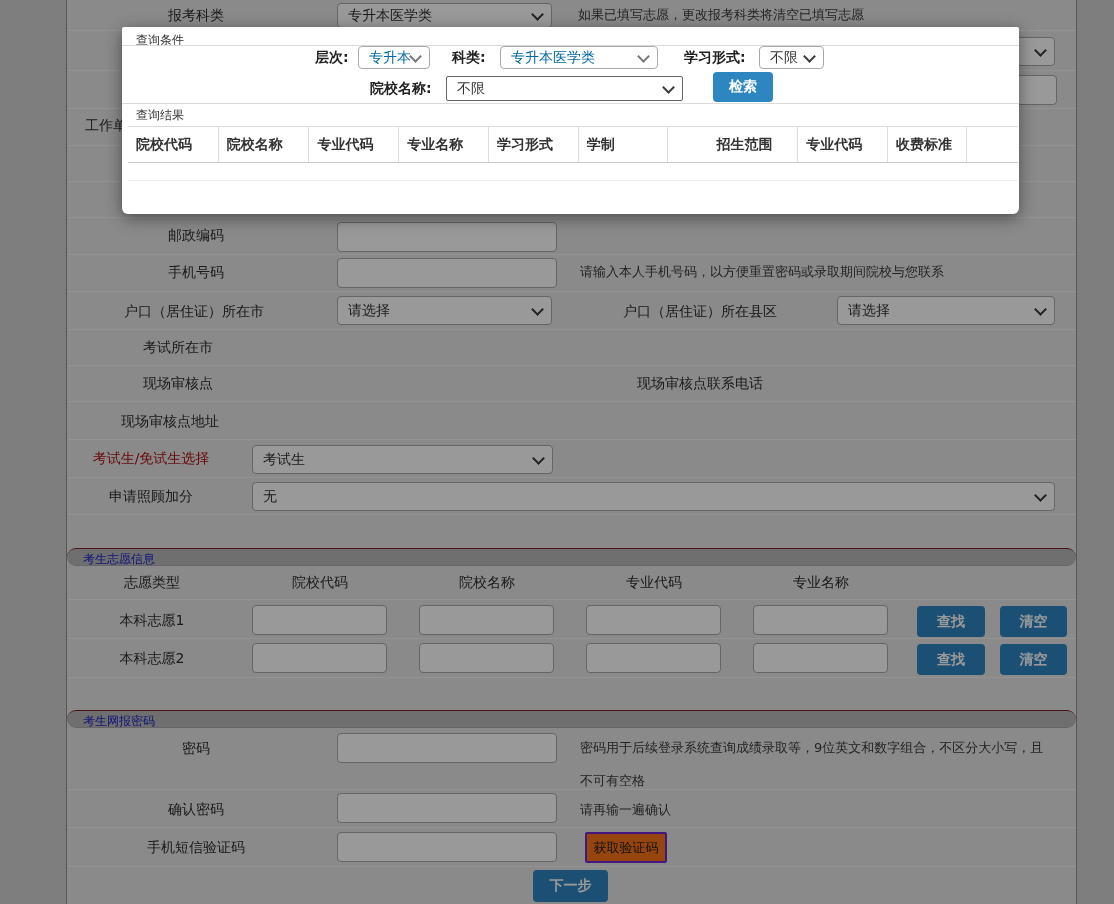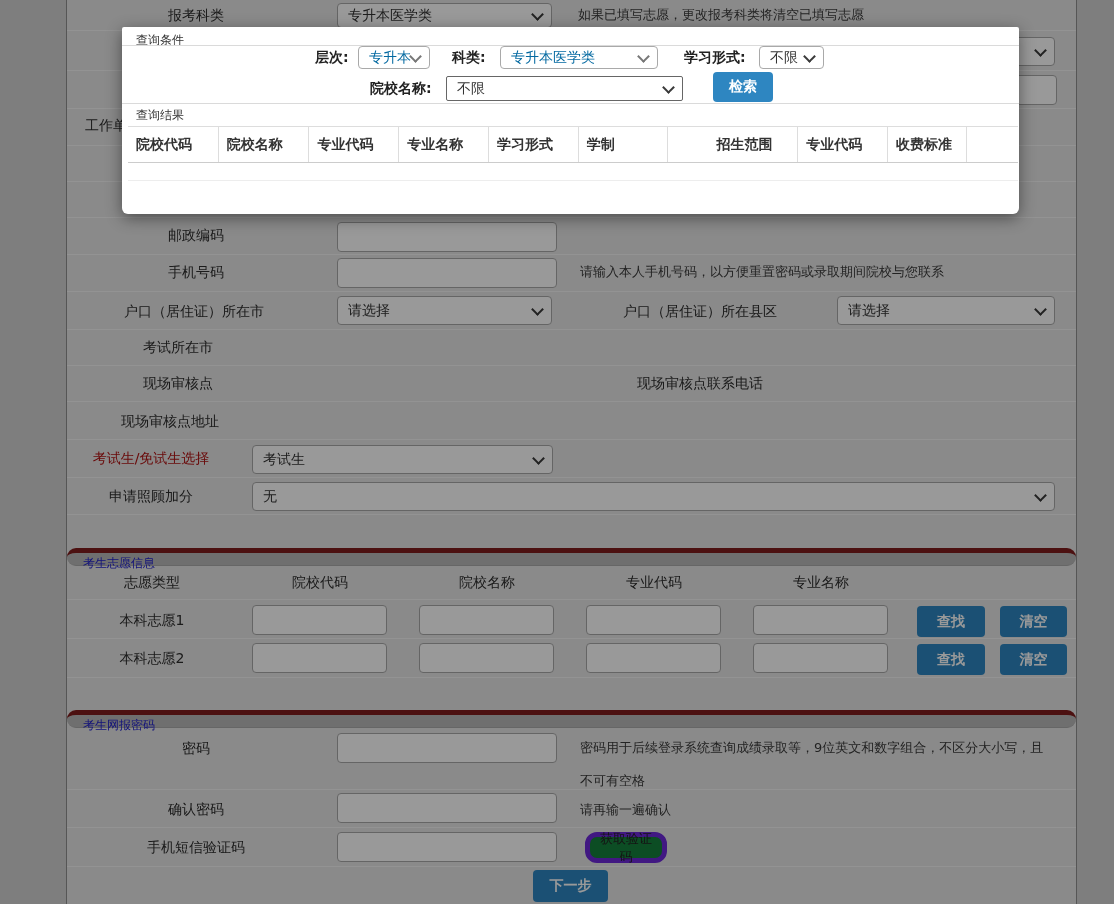--- a/index.html
+++ b/index.html
@@ -9,26 +9,26 @@
            border-left:1px solid #8f8f8f;border-right:1px solid #8f8f8f;box-sizing:border-box;}
   .hline{position:absolute;left:67px;width:1009px;height:1px;background:#f6f6f6;}
   .lblc{position:absolute;transform:translateX(-50%);font-weight:normal;font-size:14px;color:#2d2d2d;white-space:nowrap;}
   .hint{position:absolute;font-size:13px;color:#3a3a3a;white-space:nowrap;}
   .ibox{position:absolute;background:#fff;border:1px solid #a9a9a9;border-radius:4px;box-sizing:border-box;outline:none;font-size:14px;padding:0 8px;}
   .sel{position:absolute;background:#fff;border:1px solid #a9a9a9;border-radius:4px;box-sizing:border-box;
        display:flex;align-items:center;padding:0 24px 0 10px;font-size:14px;color:#333;white-space:nowrap;overflow:hidden;}
   .chev{position:absolute;right:9px;top:50%;width:7px;height:7px;margin-top:-6px;
         border-right:2px solid #3a3a3a;border-bottom:2px solid #3a3a3a;transform:rotate(45deg);}
   .secbar{position:absolute;left:67px;width:1009px;height:18px;background:#b9b9b9;
-          border-top:5px solid #7f1d1d;border-bottom:1px solid #aaa;box-sizing:border-box;border-radius:9px;}
+          border-top:1px solid #7f1d1d;border-bottom:1px solid #aaa;box-sizing:border-box;border-radius:9px;}
   .sectitle{position:absolute;left:16px;top:2px;font-size:12px;color:#2222cc;}
   .btn-blue{position:absolute;background:#2e86c1;color:#fff;border:none;border-radius:4px;
             font-weight:bold;font-size:14px;display:flex;align-items:center;justify-content:center;
             font-family:inherit;cursor:pointer;}
-  .btn-gray{position:absolute;background:#15803d;color:#222;border:5px solid #6d28d9;border-radius:12px;
+  .btn-gray{position:absolute;background:#f97316;color:#222;border:2px solid #6d28d9;border-radius:2px;
             font-size:13px;display:flex;align-items:center;justify-content:center;font-family:inherit;box-sizing:border-box;}
   .overlay{position:absolute;left:0;top:0;width:1114px;height:904px;background:rgba(0,0,0,0.40);z-index:5;}
   .modal{position:absolute;left:122px;top:27px;width:897px;height:187px;background:#fff;z-index:10;
          border-radius:2px 2px 6px 6px;box-shadow:0 4px 16px rgba(0,0,0,0.45);}
   .mtitle{position:absolute;left:14px;font-size:12px;color:#333;white-space:nowrap;}
   .mdiv{position:absolute;left:0;width:100%;height:1px;background:#dadada;}
   .mlbl{position:absolute;font-weight:bold;font-size:14px;color:#222;white-space:nowrap;}
   .mtable{position:absolute;left:6px;top:99px;width:890px;height:35px;display:flex;
           border-top:1px solid #ddd;border-bottom:1px solid #ccc;box-sizing:content-box;}
   .mth{box-sizing:border-box;border-right:1px solid #ddd;padding-left:8px;line-height:34px;

